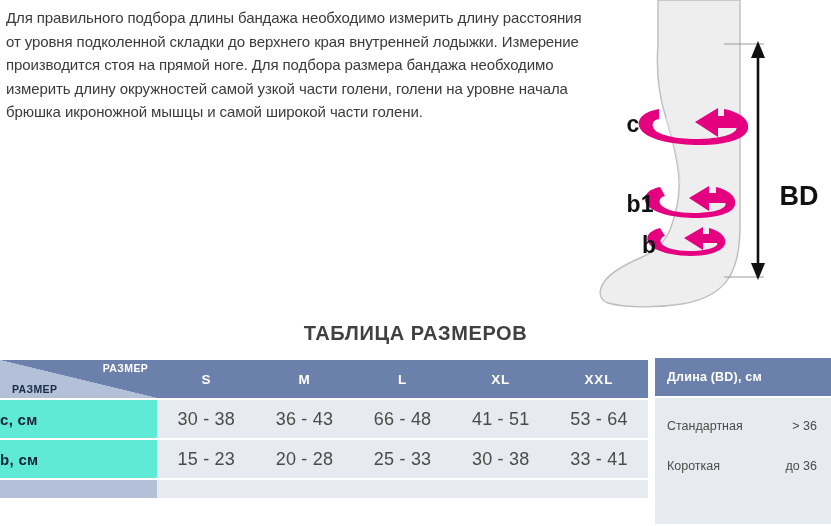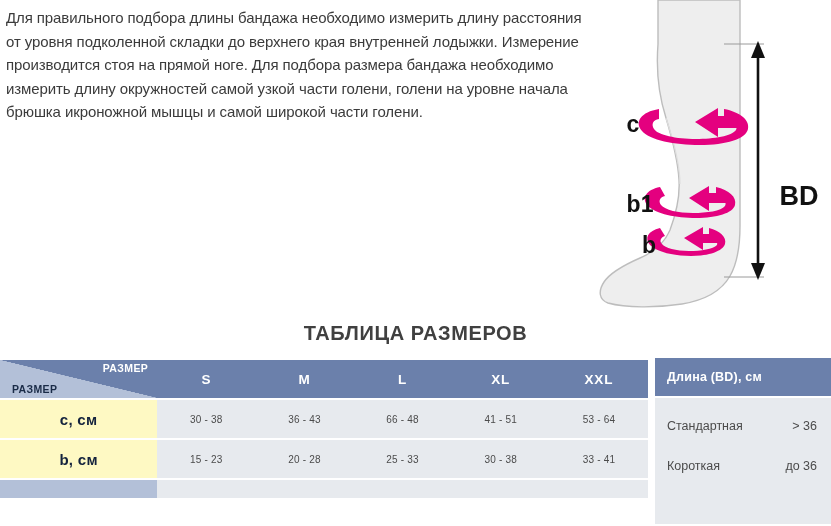--- a/index.html
+++ b/index.html
@@ -139,32 +139,32 @@
     background: #6b80ab;
     color: #ffffff;
     font-size: 13.5px;
     font-weight: bold;
     text-align: center;
     letter-spacing: 0.8px;
     width: 98px;
   }
 
   .row-label {
-    background: #fef9c3;
+    background: #5eead4;
     color: #13223d;
     font-size: 15px;
     font-weight: bold;
-    text-align: center;
+    text-align: left;
     letter-spacing: 0.3px;
   }
 
   .data-cell {
     background: #e7eaee;
     color: #4b4b4b;
-    font-size: 10px;
+    font-size: 18px;
     text-align: center;
     letter-spacing: 0.2px;
   }
 
   .spacer-row td {
     height: 18px !important;
   }
   .spacer-label {
     background: #b3c0d8;
   }

